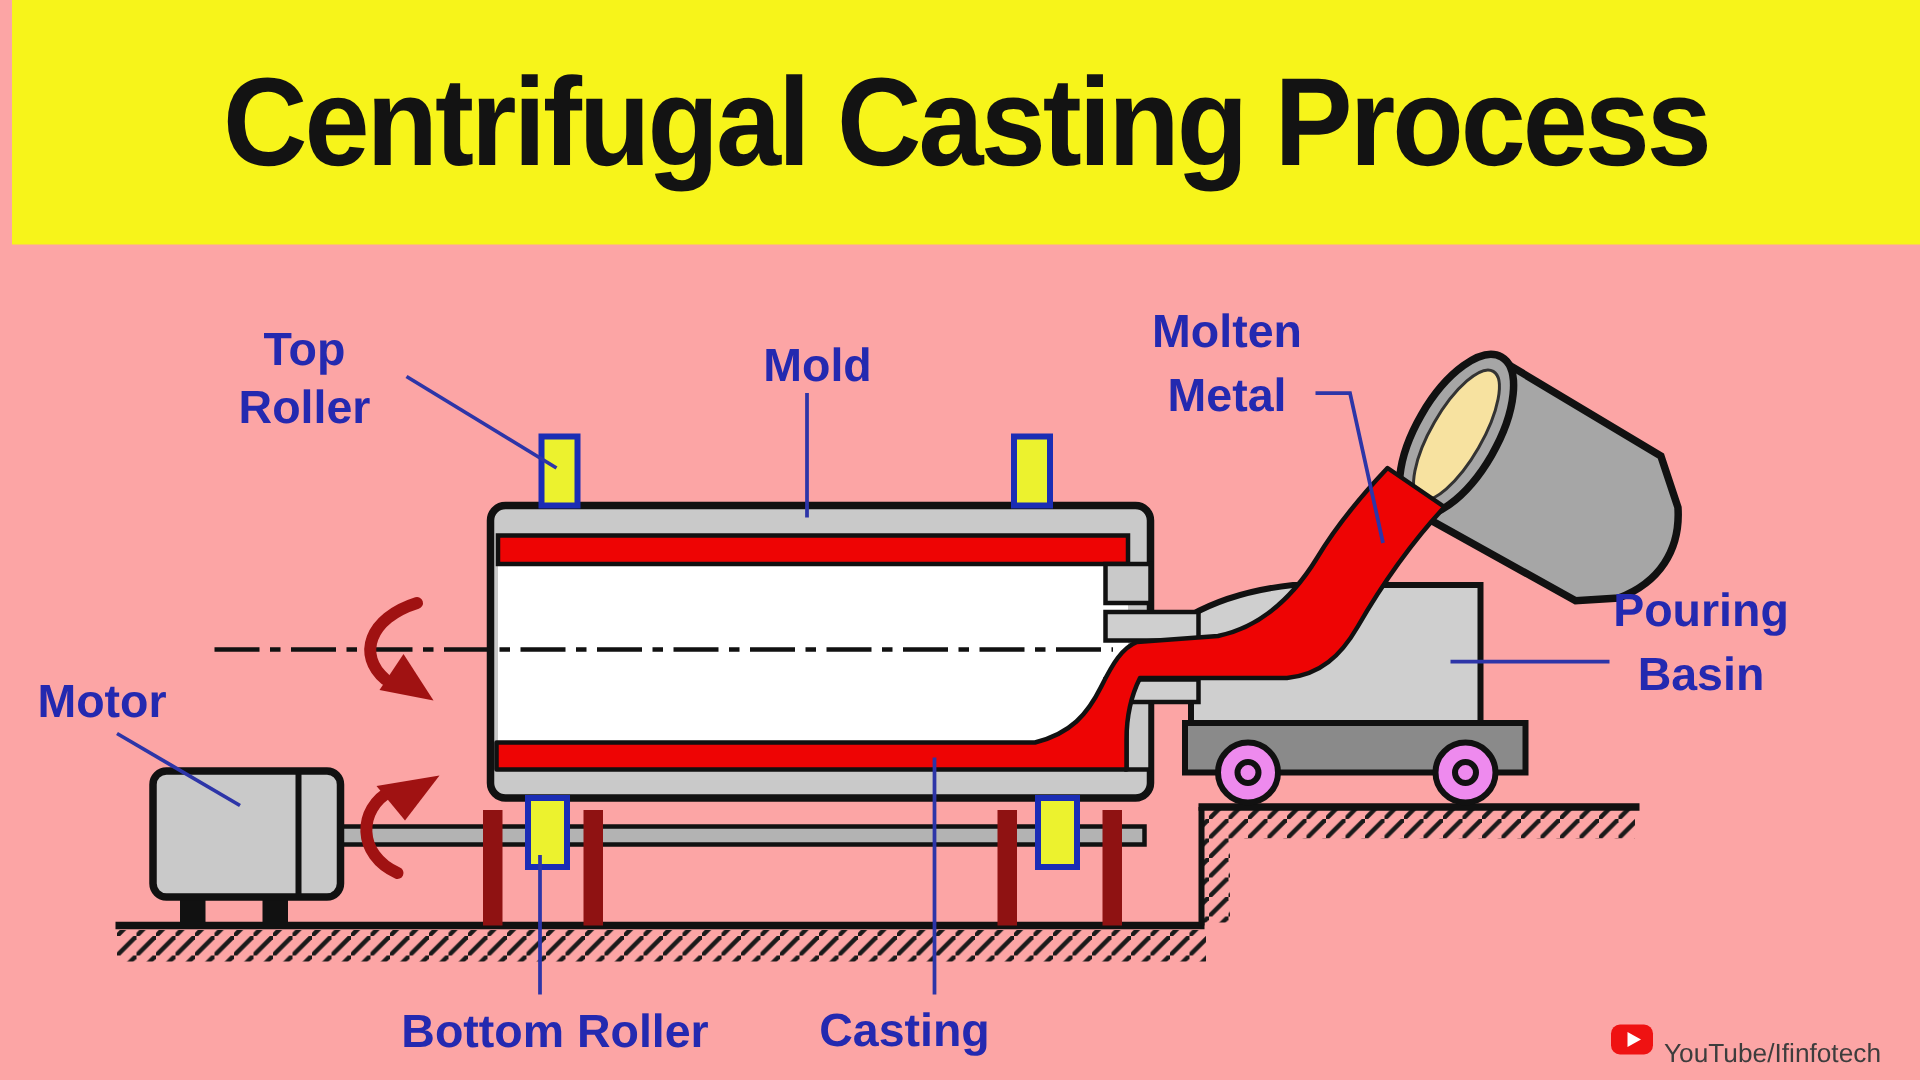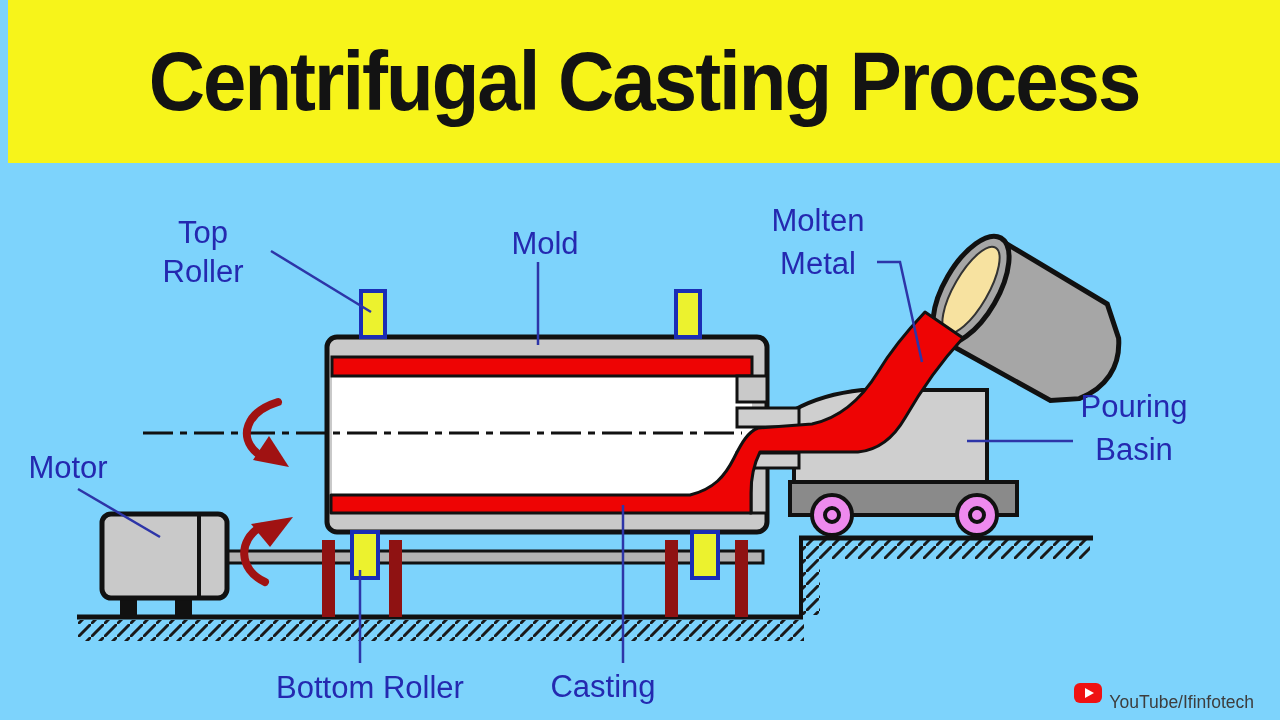--- a/index.html
+++ b/index.html
@@ -1,24 +1,24 @@
 <!DOCTYPE html>
 <html><head>
 <meta charset="utf-8">
 <style>
   html,body{margin:0;padding:0;background:#9aa0a6;}
-  #stage{position:relative;width:1280px;height:720px;background:#7dd3fc;overflow:hidden;
+  #stage{position:relative;width:1280px;height:720px;background:#fca5a5;overflow:hidden;
          font-family:"Liberation Sans",sans-serif;}
   
   #banner{position:absolute;left:8px;top:0;width:1272px;height:163px;background:#f7f41a;
           display:flex;align-items:center;justify-content:center;}
   #banner h1{margin:0;font-size:78px;font-weight:700;letter-spacing:-2px;color:#131313;
              transform:scaleY(1.07);white-space:nowrap;}
   
-  #diagram{position:absolute;left:0;top:0;width:1280px;height:720px;}
+  #diagram{position:absolute;left:0;top:0;width:1280px;height:720px;font-weight:bold;}
   svg text{font-family:"Liberation Sans",sans-serif;font-size:31px;fill:#2429b0;}
   
   #watermark{position:absolute;right:26px;bottom:7px;display:flex;align-items:center;gap:7px;}
   #yt-icon{position:relative;width:28px;height:20px;background:#ef1212;border-radius:6px;}
   #yt-icon::after{content:"";position:absolute;left:11px;top:5px;border-left:9px solid #fff;
                   border-top:5px solid transparent;border-bottom:5px solid transparent;}
   #watermark span{font-size:17.5px;color:#3d3d3d;margin-top:20px;}
 </style>
 </head>
 <body>

